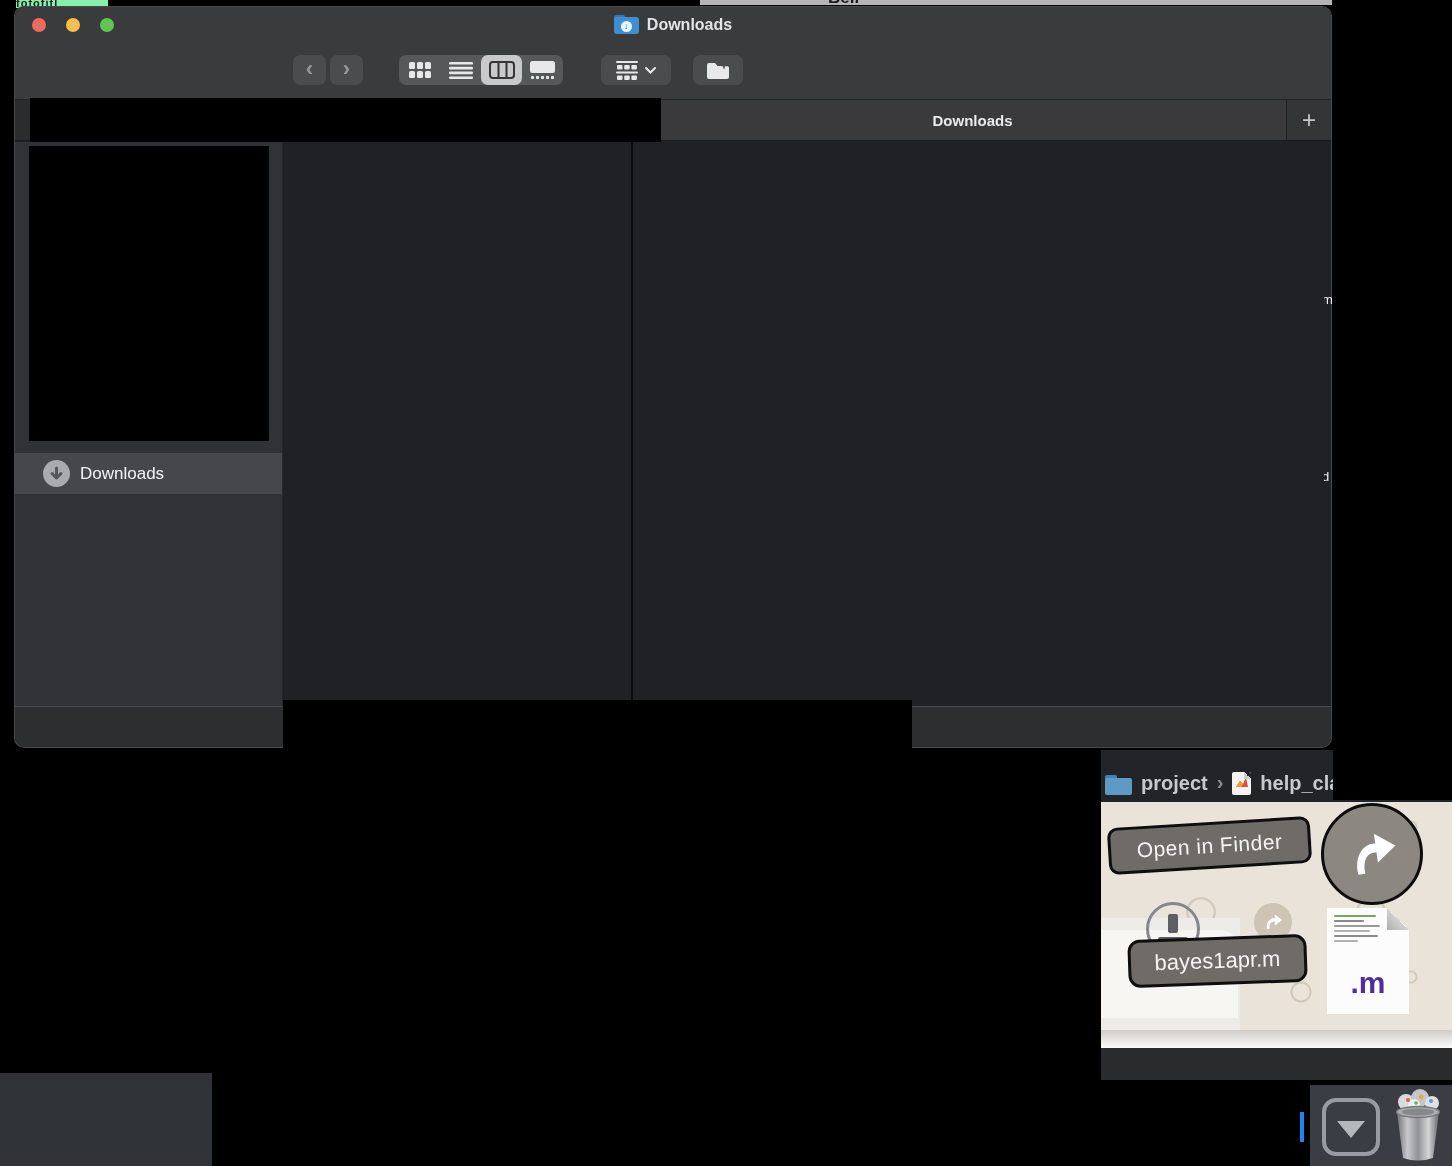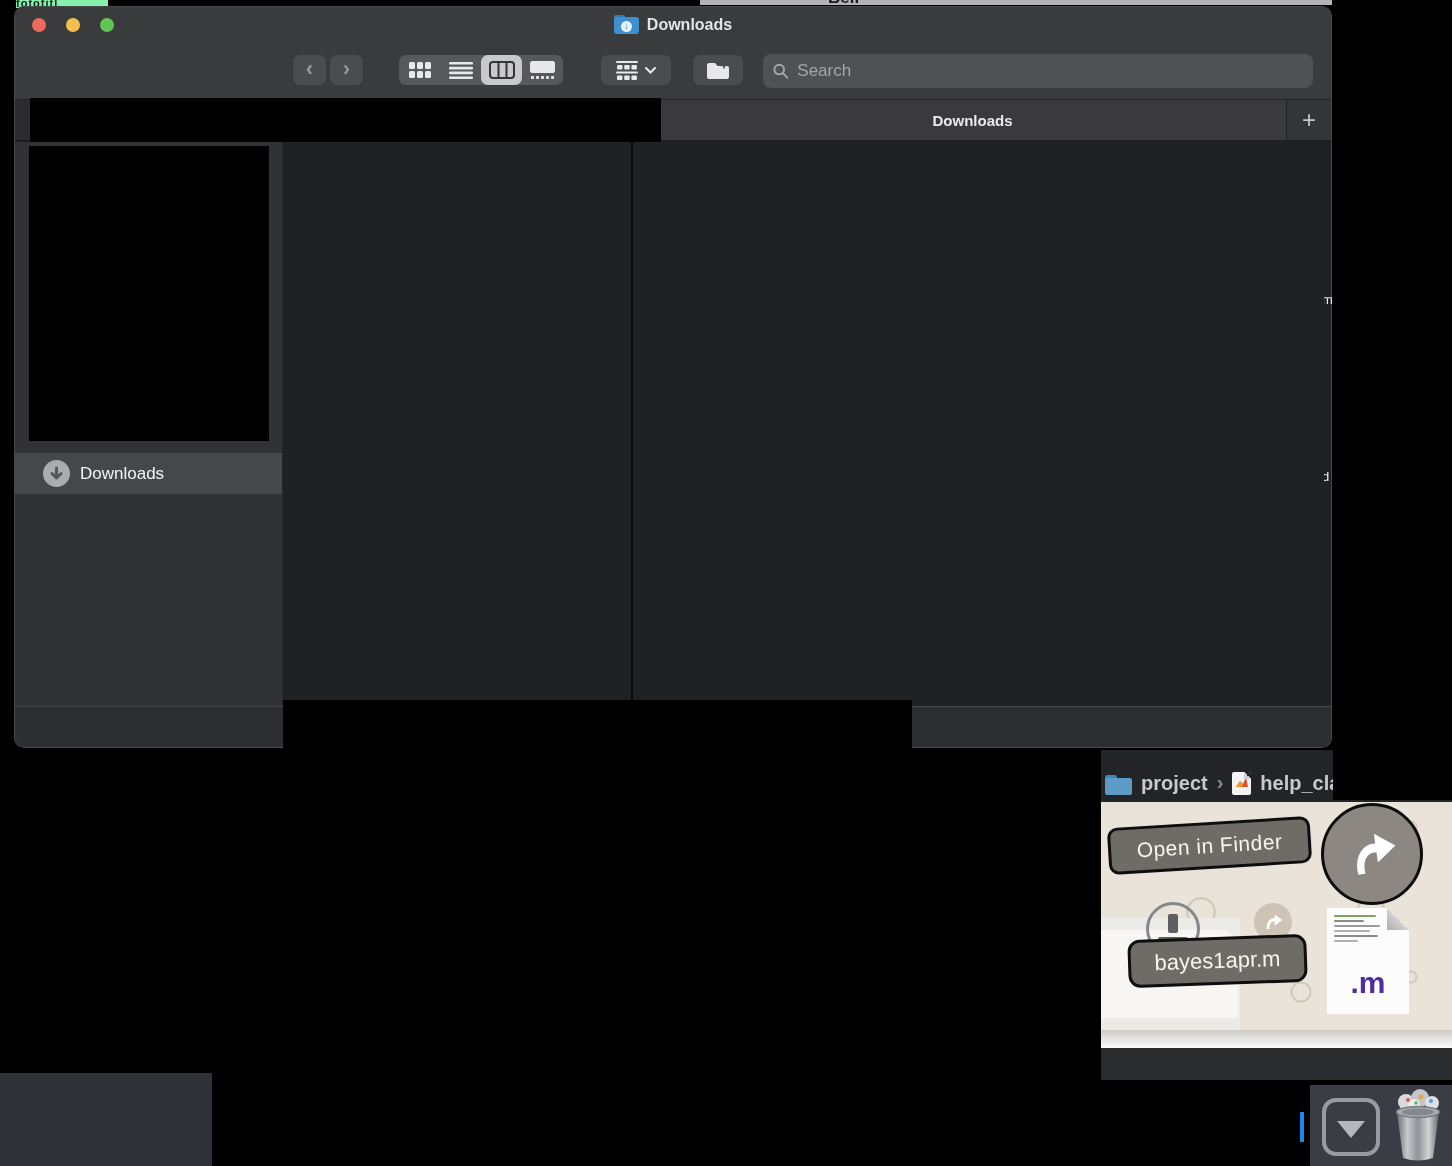--- a/index.html
+++ b/index.html
@@ -214,27 +214,20 @@
         <div class="tbtn newfolderbtn">
           <svg width="24" height="19" viewBox="0 0 24 19">
             <path d="M1 4 a2 2 0 0 1 2-2 h6 l2.5 3 H21 a2 2 0 0 1 2 2 v9 a2 2 0 0 1-2 2 H3 a2 2 0 0 1-2-2 Z" fill="#e8e8ea"></path>
             <g stroke="#4b4c4e" stroke-width="1.6">
                 <line x1="18" y1="1.5" x2="18" y2="7.5"></line>
                 <line x1="15" y1="4.5" x2="21" y2="4.5"></line>
               </g>
           </svg>
         </div>
 
-        <div class="searchbox">
-          <svg width="16" height="16" viewBox="0 0 16 16">
-            <circle cx="6.5" cy="6.5" r="5" fill="none" stroke="#a6a6a8" stroke-width="2"></circle>
-            <line x1="10.5" y1="10.5" x2="15" y2="15" stroke="#a6a6a8" stroke-width="2" stroke-linecap="round"></line>
-          </svg>
-          <input type="text" placeholder="Search" style="">
-        </div>
       </div>
     </div>
 
     <div class="tabbar">
       <div class="tab-inactive"></div>
       <div class="tab-active">
         <span>Downloads</span>
       </div>
       <div class="tab-plus">
         <span>+</span>

